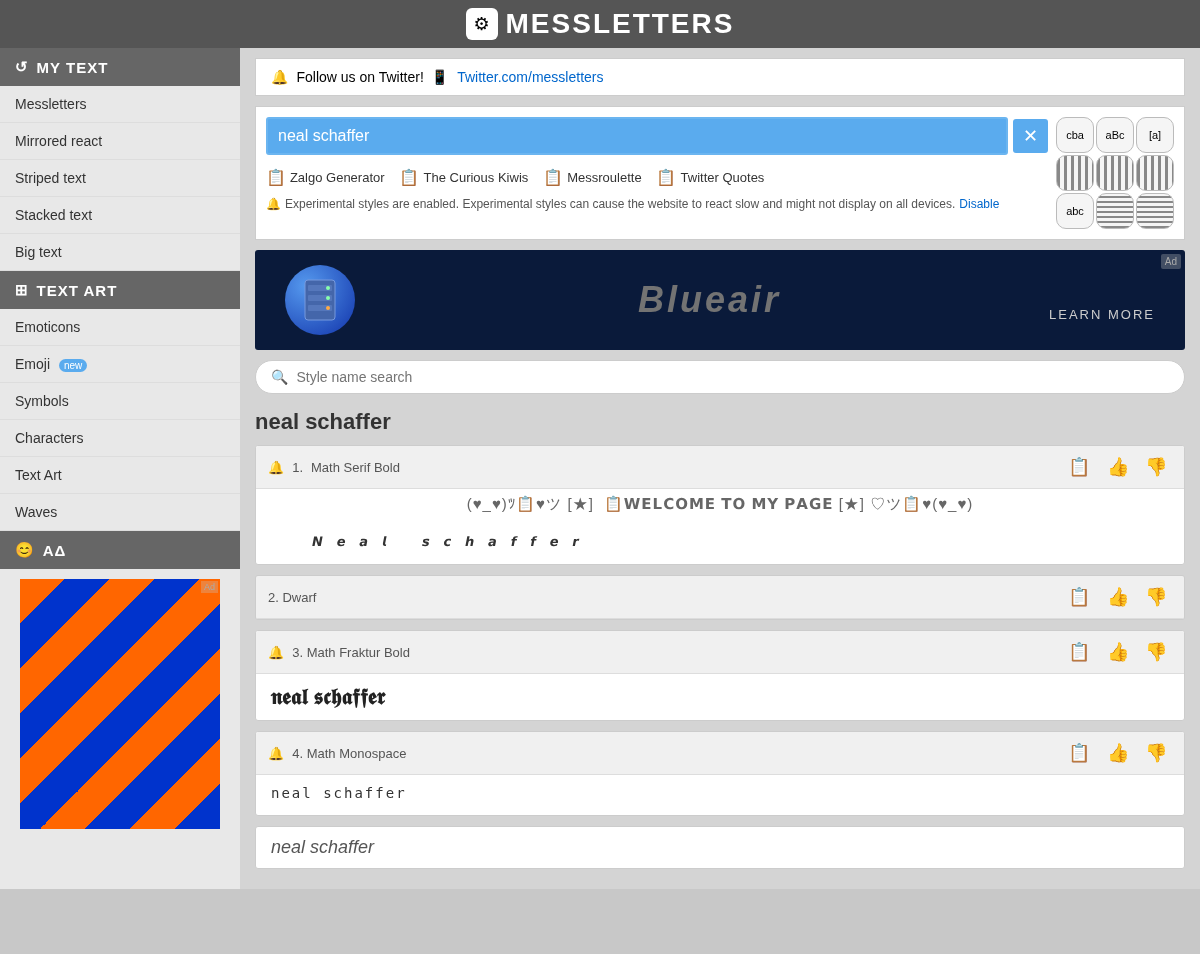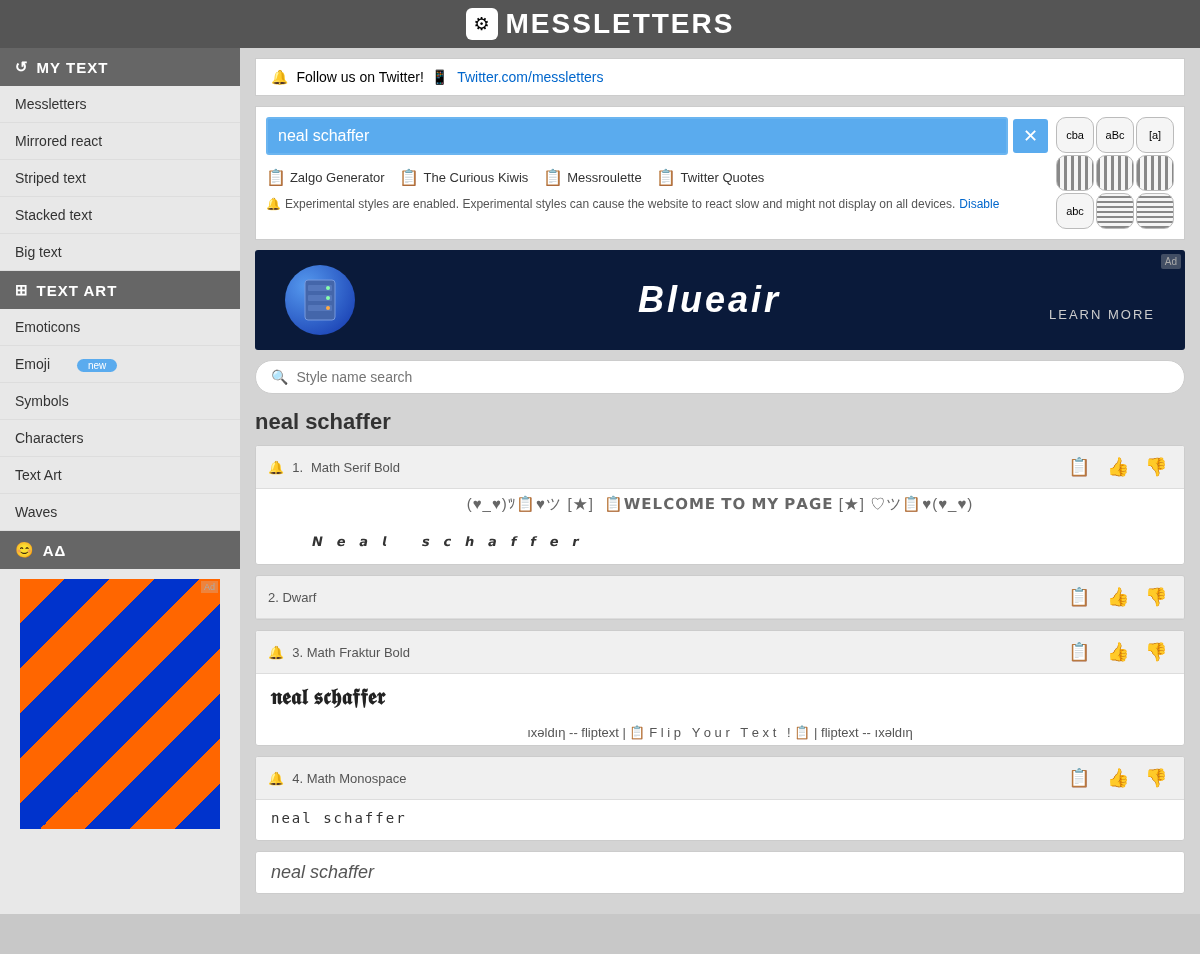--- a/index.html
+++ b/index.html
@@ -183,21 +183,21 @@
       width: 70px;
       height: 70px;
       border-radius: 50%;
       background: radial-gradient(circle at 30% 30%, #5599ee, #1133aa);
       display: flex;
       align-items: center;
       justify-content: center;
       margin-right: 15px;
     }
     #ad-banner .ad-logo {
-      color: #ffffff;
+      color: #737373;
       font-size: 36px;
       font-style: italic;
       font-weight: bold;
       letter-spacing: 3px;
     }
     #ad-banner .ad-learn-more {
       color: #cccccc;
       font-size: 13px;
       letter-spacing: 2px;
       margin-top: 29px;
@@ -370,23 +370,23 @@
         0deg,
         #888 0px, #888 2px,
         #f5f5f5 2px, #f5f5f5 5px
       );
     }
 
     .badge-new {
       background: #5aabee;
       color: white;
       font-size: 10px;
-      padding: 1px 11px;
+      padding: 1px 5px;
       border-radius: 8px;
-      margin-left: 23px;
+      margin-left: 5px;
     }
 
     .result-big-text {
       font-size: 18px;
       font-weight: bold;
       color: #222;
       font-family: 'Times New Roman', serif;
     }
 
     .zalgo-text {
@@ -569,23 +569,20 @@
         </div>
         <div class="result-actions">
           <button class="result-action-btn">📋</button>
           <button class="result-action-btn">👍</button>
           <button class="result-action-btn">👎</button>
         </div>
       </div>
       <div class="result-content result-big-text" style="font-size:22px;">
         𝖓𝖊𝖆𝖑 𝖘𝖈𝖍𝖆𝖋𝖋𝖊𝖗
       </div>
-      <div class="result-extra flip-text">
-        ıxəldıη -- fliptext | 📋 F l i p &nbsp; Y o u r &nbsp; T e x t &nbsp; ! 📋 | fliptext -- ıxəldıη
-      </div>
     </div>
 
     <div class="result-block">
       <div class="result-header">
         <div class="result-header-left">
           <span>🔔</span>
           <span>4. Math Monospace</span>
         </div>
         <div class="result-actions">
           <button class="result-action-btn">📋</button>

